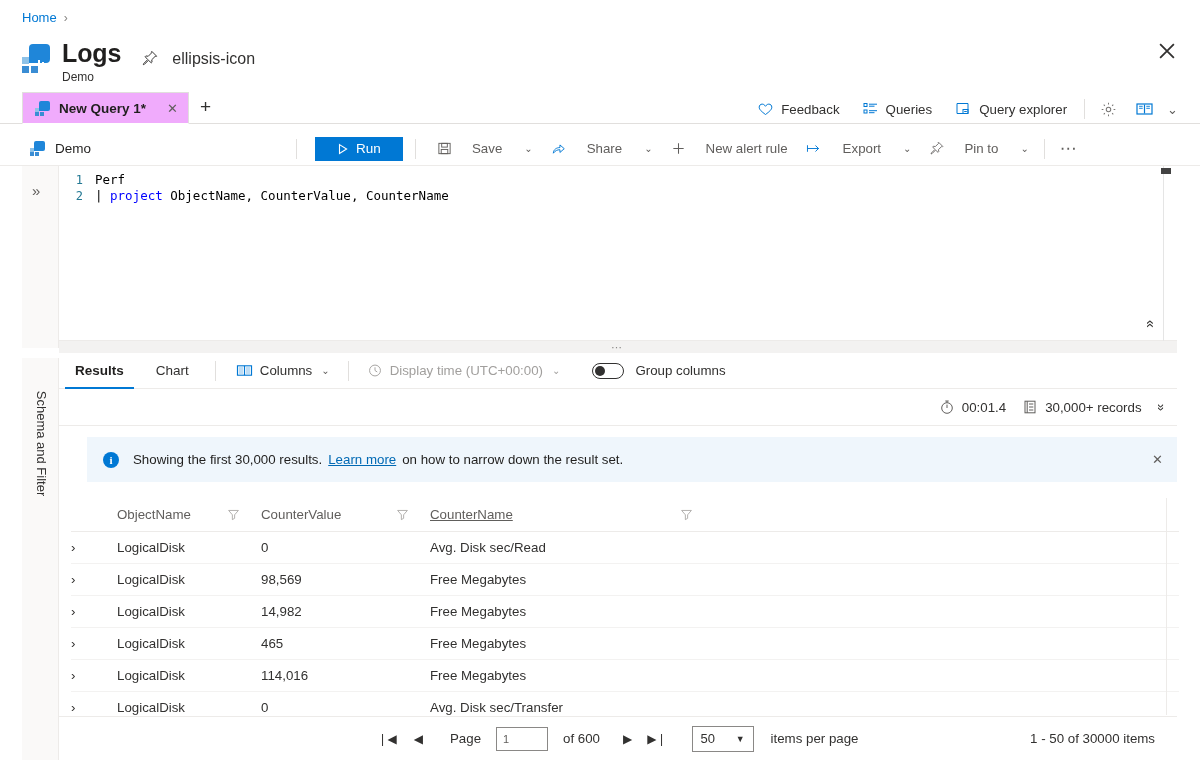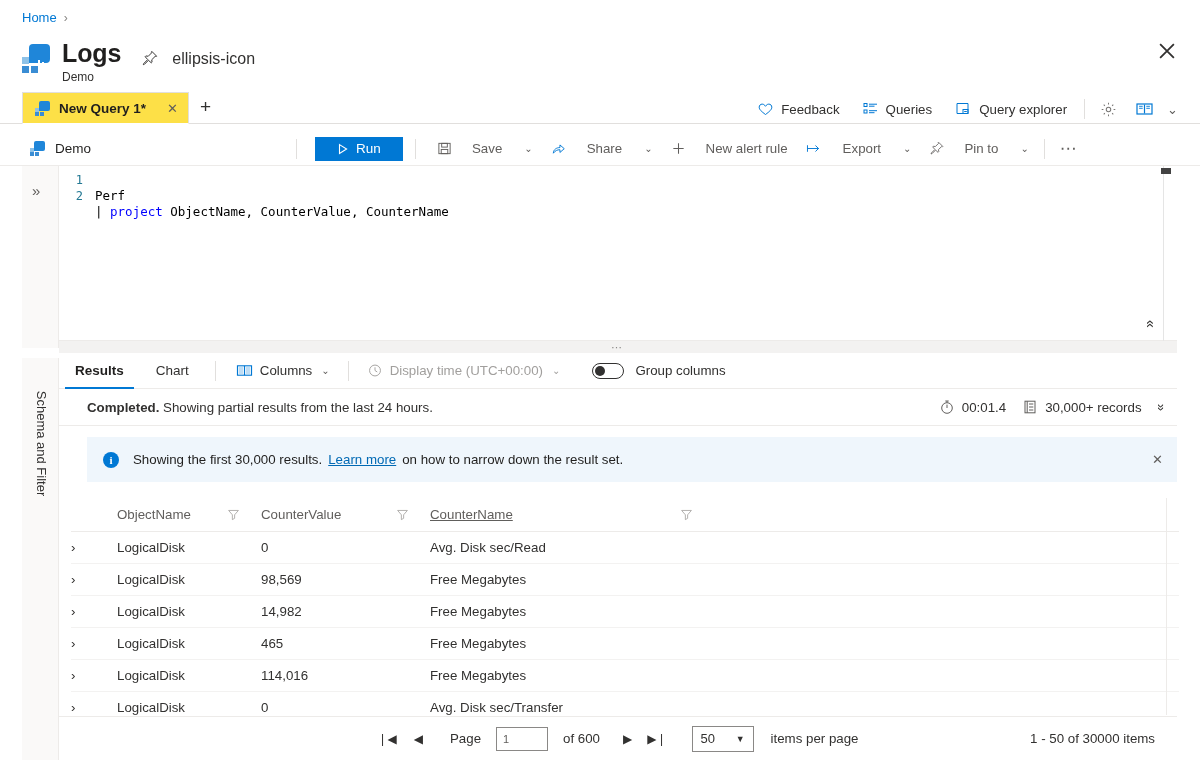--- a/index.html
+++ b/index.html
@@ -54,21 +54,21 @@
   }
 
   
   .tabstrip {
     position: absolute; left: 0; top: 92px; width: 1200px; height: 32px;
     border-bottom: 1px solid #e1dfdd;
   }
   .qtab {
     position: absolute; left: 22px; top: 0; height: 32px;
     border: 1px solid #e1dfdd; border-bottom: 1px solid #ffffff;
-    background: #fde047; display: flex; align-items: center; gap: 9px;
+    background: #f0abfc; display: flex; align-items: center; gap: 9px;
     padding: 0 10px 0 12px; cursor: pointer;
   }
   .qtab .label { font-size: 13.5px; font-weight: 600; color: #201f1e; }
   .qtab .closeq { color:#605e5c; font-size: 13px; margin-left: 12px; cursor:pointer;}
   .tab-logo { width: 15px; height: 15px; position: relative; }
   .tab-logo .sq { position: absolute; }
   .tab-logo .t1 { left:0; top:7px; width:4px; height:4px; background:#8ec2e8;}
   .tab-logo .t2 { left:0; top:11px; width:4px; height:4px; background:#3a8dd4;}
   .tab-logo .t3 { left:5px; top:11px; width:4px; height:4px; background:#3a8dd4;}
   .tab-logo .bub { position:absolute; left:4px; top:0; width:11px; height:10px;
@@ -130,21 +130,21 @@
   .editor {
     position:absolute; left:59px; top:166px; width:1118px; height:175px;
     background:#fff; border-bottom:1px solid #edebe9;
   }
   .gutter {
     position:absolute; left:0; top:0; width:30px; height:100%;
     font-family:"DejaVu Sans Mono", monospace; font-size:12px;
     color:#237893; text-align:right; padding:6px 6px 0 0; line-height:16px;
   }
   .code {
-    position:absolute; left:36px; top:22px; right:10px;
+    position:absolute; left:36px; top:6px; right:10px;
     font-family:"DejaVu Sans Mono", monospace; font-size:12.5px;
     line-height:16px; color:#000; white-space:pre;
   }
   .kw { color:#0000ff; }
   .pipe { color:#000; }
   .editor-scroll {
     position:absolute; right:6px; top:2px; width:10px; height:6px;
     background:#424242;
   }
   .editor-vline {
@@ -469,21 +469,20 @@
         <span class="chev" style="color:#a19f9d">⌄</span>
       </div>
       <div style="width:22px"></div>
       <div class="toggle">
           <span class="knob"></span>
         </div>
       <span style="font-size:13.3px;margin-left:11px">Group columns</span>
     </div>
 
     <div class="statusbar">
-      <span><b>Completed.</b><span> Showing partial results from the last 24 hours.</span></span>
       <span class="status-right">
         <span class="grp">
           <svg width="16" height="16" viewBox="0 0 16 16">
               <g fill="none" stroke="#605e5c" stroke-width="1">
                 <circle cx="8" cy="9" r="5.3"></circle>
                 <path d="M8 5.6V9M6.3 2h3.4M8 2v1.6"></path>
               </g>
             </svg>
           <span>00:01.4</span>
         </span>

